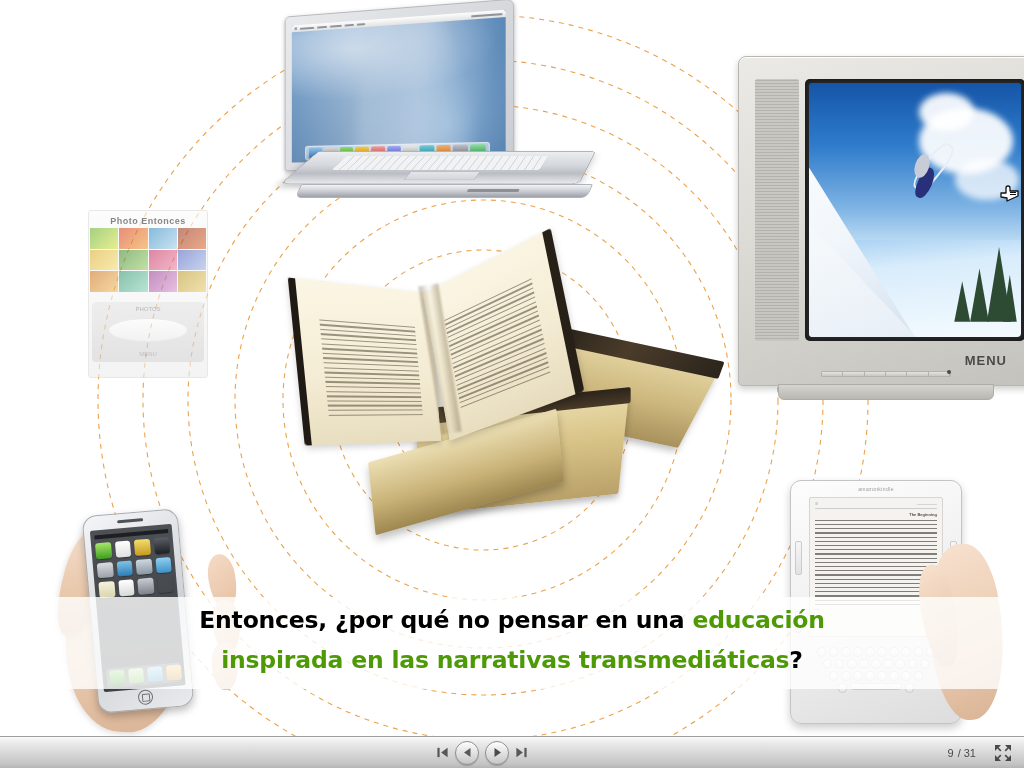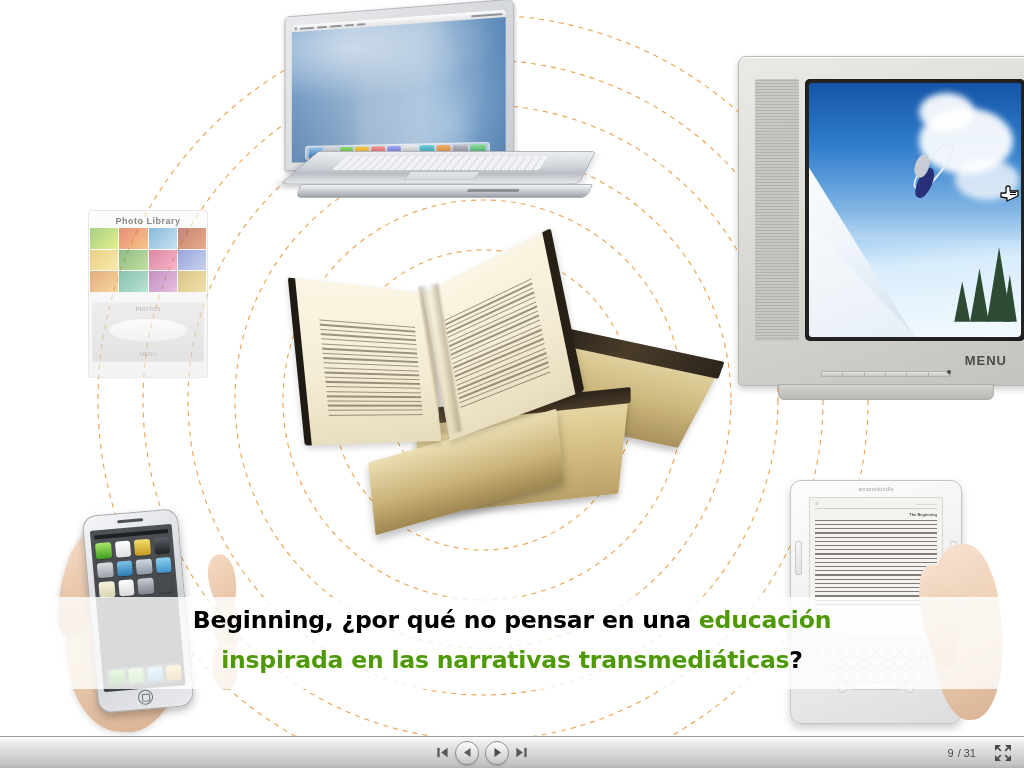--- a/index.html
+++ b/index.html
@@ -252,21 +252,21 @@
       <circle cx="483" cy="400" r="200"></circle>
       <circle cx="483" cy="400" r="248"></circle>
       <circle cx="483" cy="400" r="295"></circle>
       <circle cx="483" cy="400" r="340"></circle>
       <circle cx="483" cy="400" r="385"></circle>
     </g>
   </svg>
 
   <div class="device" id="photodev">
     <div class="pd-body"></div>
-    <div class="pd-title">Photo Library</div>
+    <div class="pd-title">Photo Entonces</div>
     <div class="pd-grid">
       <i style="background:linear-gradient(135deg,#6fb43a,#d9e64a)"></i>
       <i style="background:linear-gradient(135deg,#d94a2a,#f2a23c)"></i>
       <i style="background:linear-gradient(135deg,#3f8fc7,#a8d4ea)"></i>
       <i style="background:linear-gradient(135deg,#9c3f2a,#e0743c)"></i>
       <i style="background:linear-gradient(135deg,#e0b23c,#f2e07a)"></i>
       <i style="background:linear-gradient(135deg,#4a8f3a,#9fd06a)"></i>
       <i style="background:linear-gradient(135deg,#c73f6a,#f08aa8)"></i>
       <i style="background:linear-gradient(135deg,#5a6fc0,#a8b8e8)"></i>
       <i style="background:linear-gradient(135deg,#d07a2a,#f0c06a)"></i>
@@ -466,21 +466,21 @@
           </div>
       </div>
     </div>
     <div class="kd-hand kh-palm"></div>
     <div class="kd-hand kh-thumb"></div>
   </div>
 
   <div class="band"></div>
   <div class="caption">
     <div>
-      <span>Beginning, ¿por qué no pensar en una </span><span class="g">educación</span>
+      <span>Entonces, ¿por qué no pensar en una </span><span class="g">educación</span>
     </div>
     <div>
       <span class="g">inspirada en las narrativas transmediáticas</span><span>?</span>
     </div>
   </div>
 
   <svg style="position:absolute; left:998px; top:182px; width:24px; height:24px;" viewBox="0 0 24 24">
     <path d="M3 11 L3 15 L9 16 L9 19 L20 14 L20 9 L12 9 L12 6 Q12 4 10 4 Q8 4 8 6 L8 11 Z" fill="#ffffff" stroke="#111" stroke-width="1.3" stroke-linejoin="round"></path>
     <path d="M12 10.5 L18 10.5 M12 12.5 L18 12.5" stroke="#111" stroke-width="1"></path>
   </svg>

